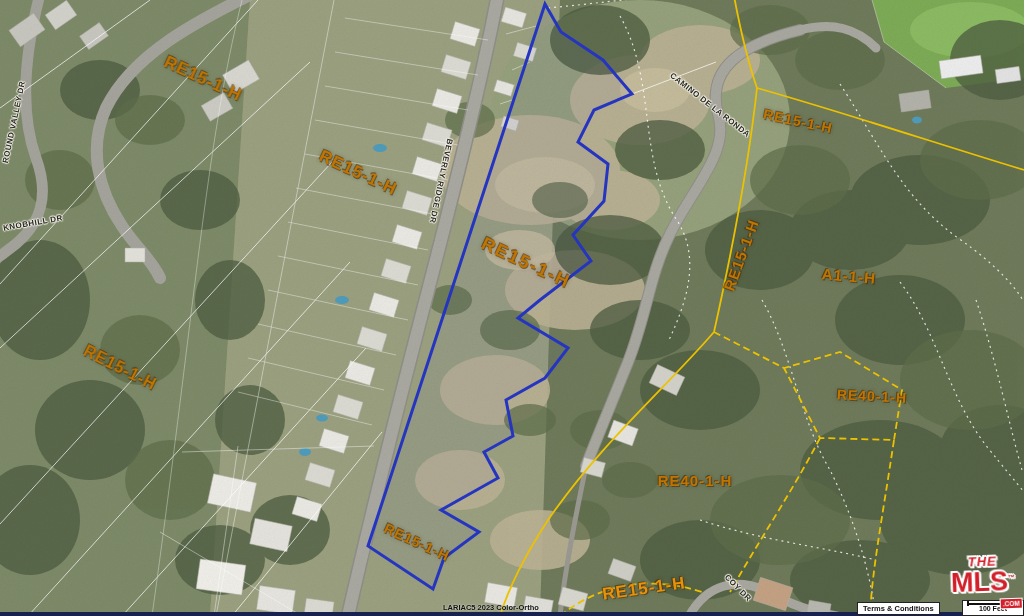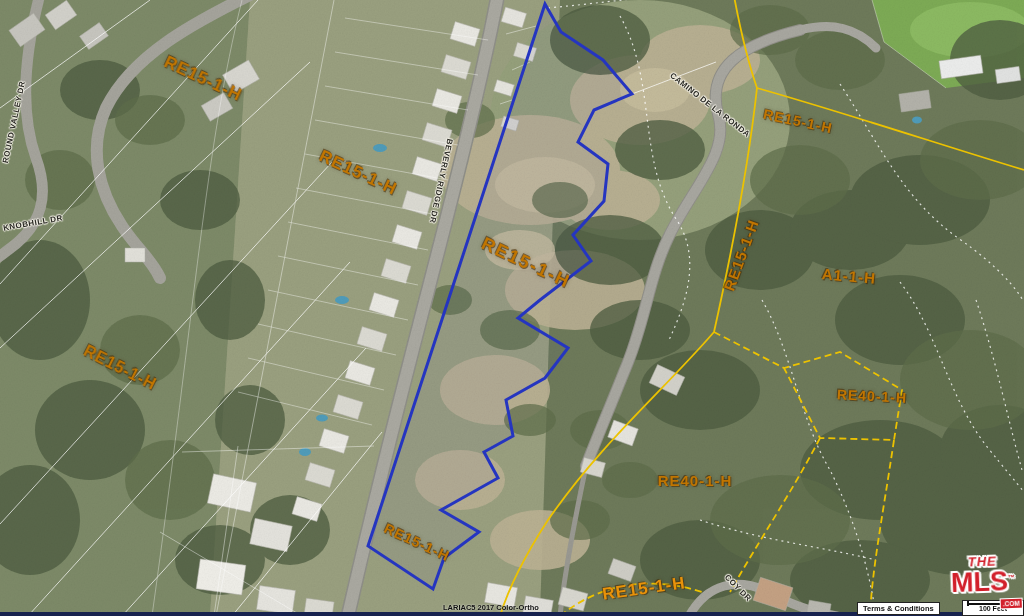--- a/index.html
+++ b/index.html
@@ -254,21 +254,21 @@
   <div class="lbl zon" style="left:120px;top:368px;font-size:16px;transform:translate(-50%,-50%) rotate(27deg);">RE15-1-H</div>
   <div class="lbl zon" style="left:417px;top:542px;font-size:14px;transform:translate(-50%,-50%) rotate(25deg);">RE15-1-H</div>
   <div class="lbl zon bright" style="left:644px;top:589px;font-size:17px;transform:translate(-50%,-50%) rotate(-8deg);">RE15-1-H</div>
 
   <div class="lbl str" style="left:14px;top:122px;transform:translate(-50%,-50%) rotate(-78deg);">ROUND VALLEY DR</div>
   <div class="lbl str" style="left:33px;top:223px;transform:translate(-50%,-50%) rotate(-10deg);">KNOBHILL DR</div>
   <div class="lbl str" style="left:441px;top:181px;transform:translate(-50%,-50%) rotate(102deg);">BEVERLY RIDGE DR</div>
   <div class="lbl str" style="left:710px;top:105px;transform:translate(-50%,-50%) rotate(38deg);">CAMINO DE LA RONDA</div>
   <div class="lbl str" style="left:738px;top:588px;transform:translate(-50%,-50%) rotate(45deg);">COY DR</div>
 
-  <div class="credit">LARIAC5 2017 Color-Ortho</div>
+  <div class="credit">LARIAC5 2023 Color-Ortho</div>
   <div class="terms">Terms &amp; Conditions</div>
   <div class="scalebar">
     <div class="bar"></div>
     <div class="sctext">100 Feet</div>
   </div>
   <div class="bottomstrip"></div>
 
   <div class="mlslogo">
     <div class="mls-the outline-w">THE</div>
     <div class="mls-mls outline-w"><span>MLS</span><span class="mls-tm">™</span></div>

